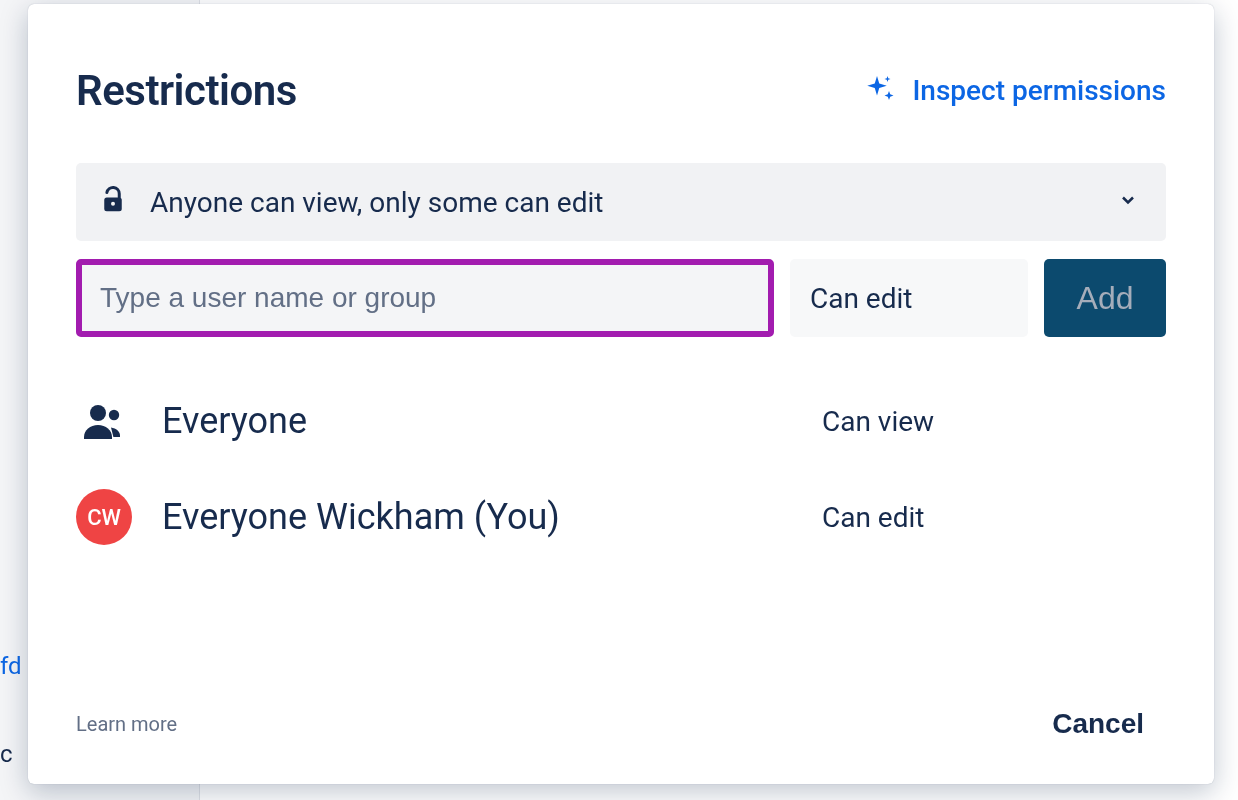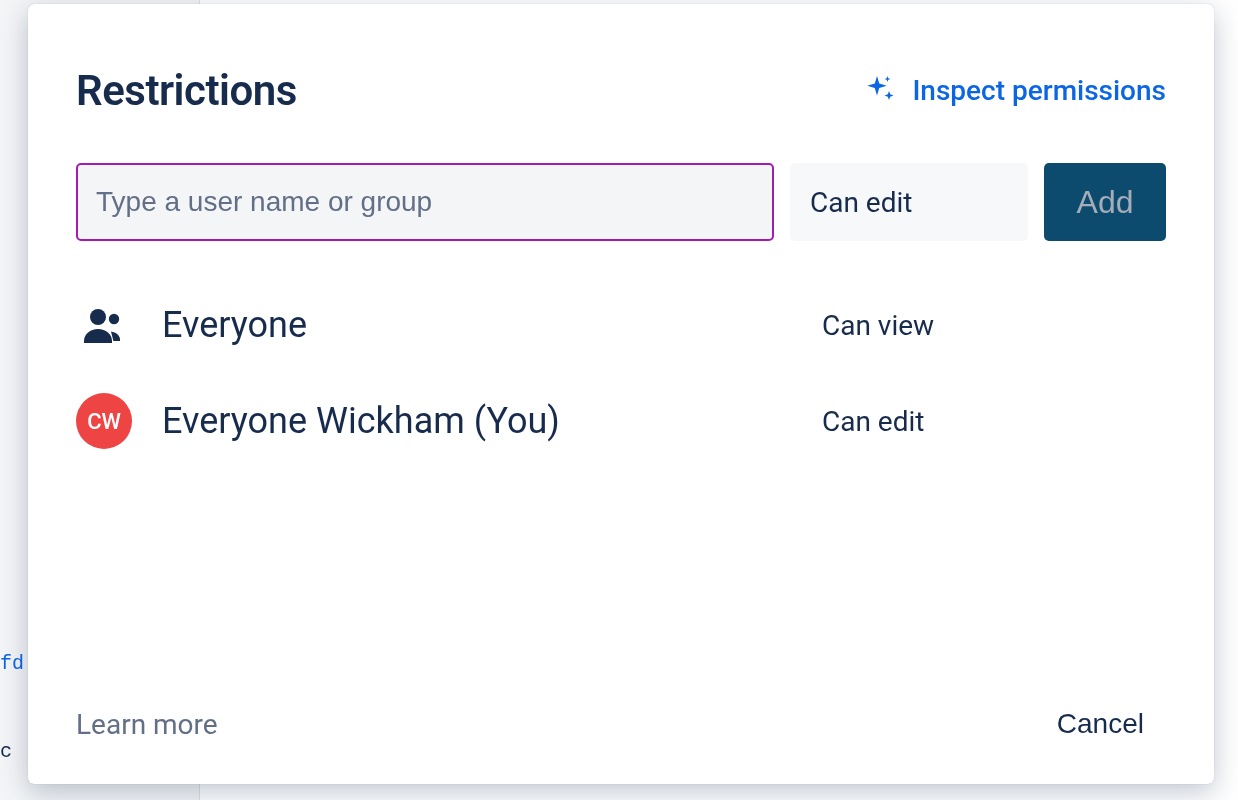--- a/index.html
+++ b/index.html
@@ -23,22 +23,21 @@
     background: #f4f5f7;
     border-right: 1px solid #dfe1e6;
   }
   .bg-panel-right {
     position: absolute;
     left: 200px; top: 0; right: 0; bottom: 0;
     background: #ffffff;
   }
   .bg-link {
     position: absolute;
-    font-size: 20px;
-    font-family: Liberation Mono, monospace;
+    font-size: 24px;
   }
   .modal {
     position: absolute;
     left: 28px;
     top: 4px;
     width: 1186px;
     height: 780px;
     background: #ffffff;
     border-radius: 6px;
     box-shadow: 0 8px 28px rgba(9,30,66,0.25), 0 0 1px rgba(9,30,66,0.3);
@@ -93,21 +92,21 @@
     font-size: 16px;
   }
   .input-row {
     display: flex;
     gap: 16px;
     margin-bottom: 36px;
   }
   .user-input {
     flex: 1;
     height: 78px;
-    border: 2px solid #a21caf;
+    border: 6px solid #a21caf;
     background: #f4f5f7;
     border-radius: 5px;
     padding: 0 18px;
     font-size: 28px;
     color: #172B4D;
     outline: none;
   }
   .user-input::placeholder {
     color: #626F86;
   }
@@ -173,34 +172,34 @@
     align-items: center;
     justify-content: center;
   }
   .modal-footer {
     display: flex;
     align-items: center;
     justify-content: space-between;
     padding-top: 12px;
   }
   .learn-more {
-    font-size: 28px;
+    font-size: 20px;
     color: #626F86;
     cursor: pointer;
   }
   .footer-actions {
     display: flex;
     gap: 12px;
     align-items: center;
   }
   .cancel-btn {
     background: transparent;
     border: none;
     font-size: 28px;
-    font-weight: 400;
+    font-weight: 700;
     color: #172B4D;
     padding: 14px 22px;
     cursor: pointer;
     border-radius: 4px;
   }
   .apply-btn {
     background: #F1F2F4;
     border: none;
     font-size: 28px;
     font-weight: 500;
@@ -230,20 +229,35 @@
         <svg width="36" height="36" viewBox="0 0 24 24" fill="#0C66E4">
           <path d="M10 2 L11.5 7 L16.5 8.5 L11.5 10 L10 15 L8.5 10 L3.5 8.5 L8.5 7 Z"></path>
           <path d="M18 12 L18.8 14.2 L21 15 L18.8 15.8 L18 18 L17.2 15.8 L15 15 L17.2 14.2 Z"></path>
           <path d="M17 2 L17.5 3.5 L19 4 L17.5 4.5 L17 6 L16.5 4.5 L15 4 L16.5 3.5 Z"></path>
         </svg>
       </span>
       <span>Inspect permissions</span>
     </div>
   </div>
 
+  <div class="dropdown">
+    <span>
+      <svg width="30" height="30" viewBox="0 0 24 24" fill="#172B4D">
+        <path d="M17 10V7a5 5 0 0 0-9.9-1" stroke="#172B4D" stroke-width="2.4" fill="none" stroke-linecap="round"></path>
+        <rect x="5" y="10" width="14" height="11" rx="2"></rect>
+        <circle cx="12" cy="15" r="1.6" fill="#F1F2F4"></circle>
+      </svg>
+    </span>
+    <span class="dropdown-label">Anyone can view, only some can edit</span>
+    <span class="chevron">
+      <svg width="20" height="20" viewBox="0 0 24 24" fill="none" stroke="#172B4D" stroke-width="3">
+        <polyline points="6 9 12 15 18 9"></polyline>
+      </svg>
+    </span>
+  </div>
 
   <div class="input-row">
     <input class="user-input" type="text" placeholder="Type a user name or group" style="">
     <div class="perm-select">
       <span>Can edit</span>
     </div>
     <button class="add-btn">Add</button>
   </div>
 
   <div class="perm-list">

